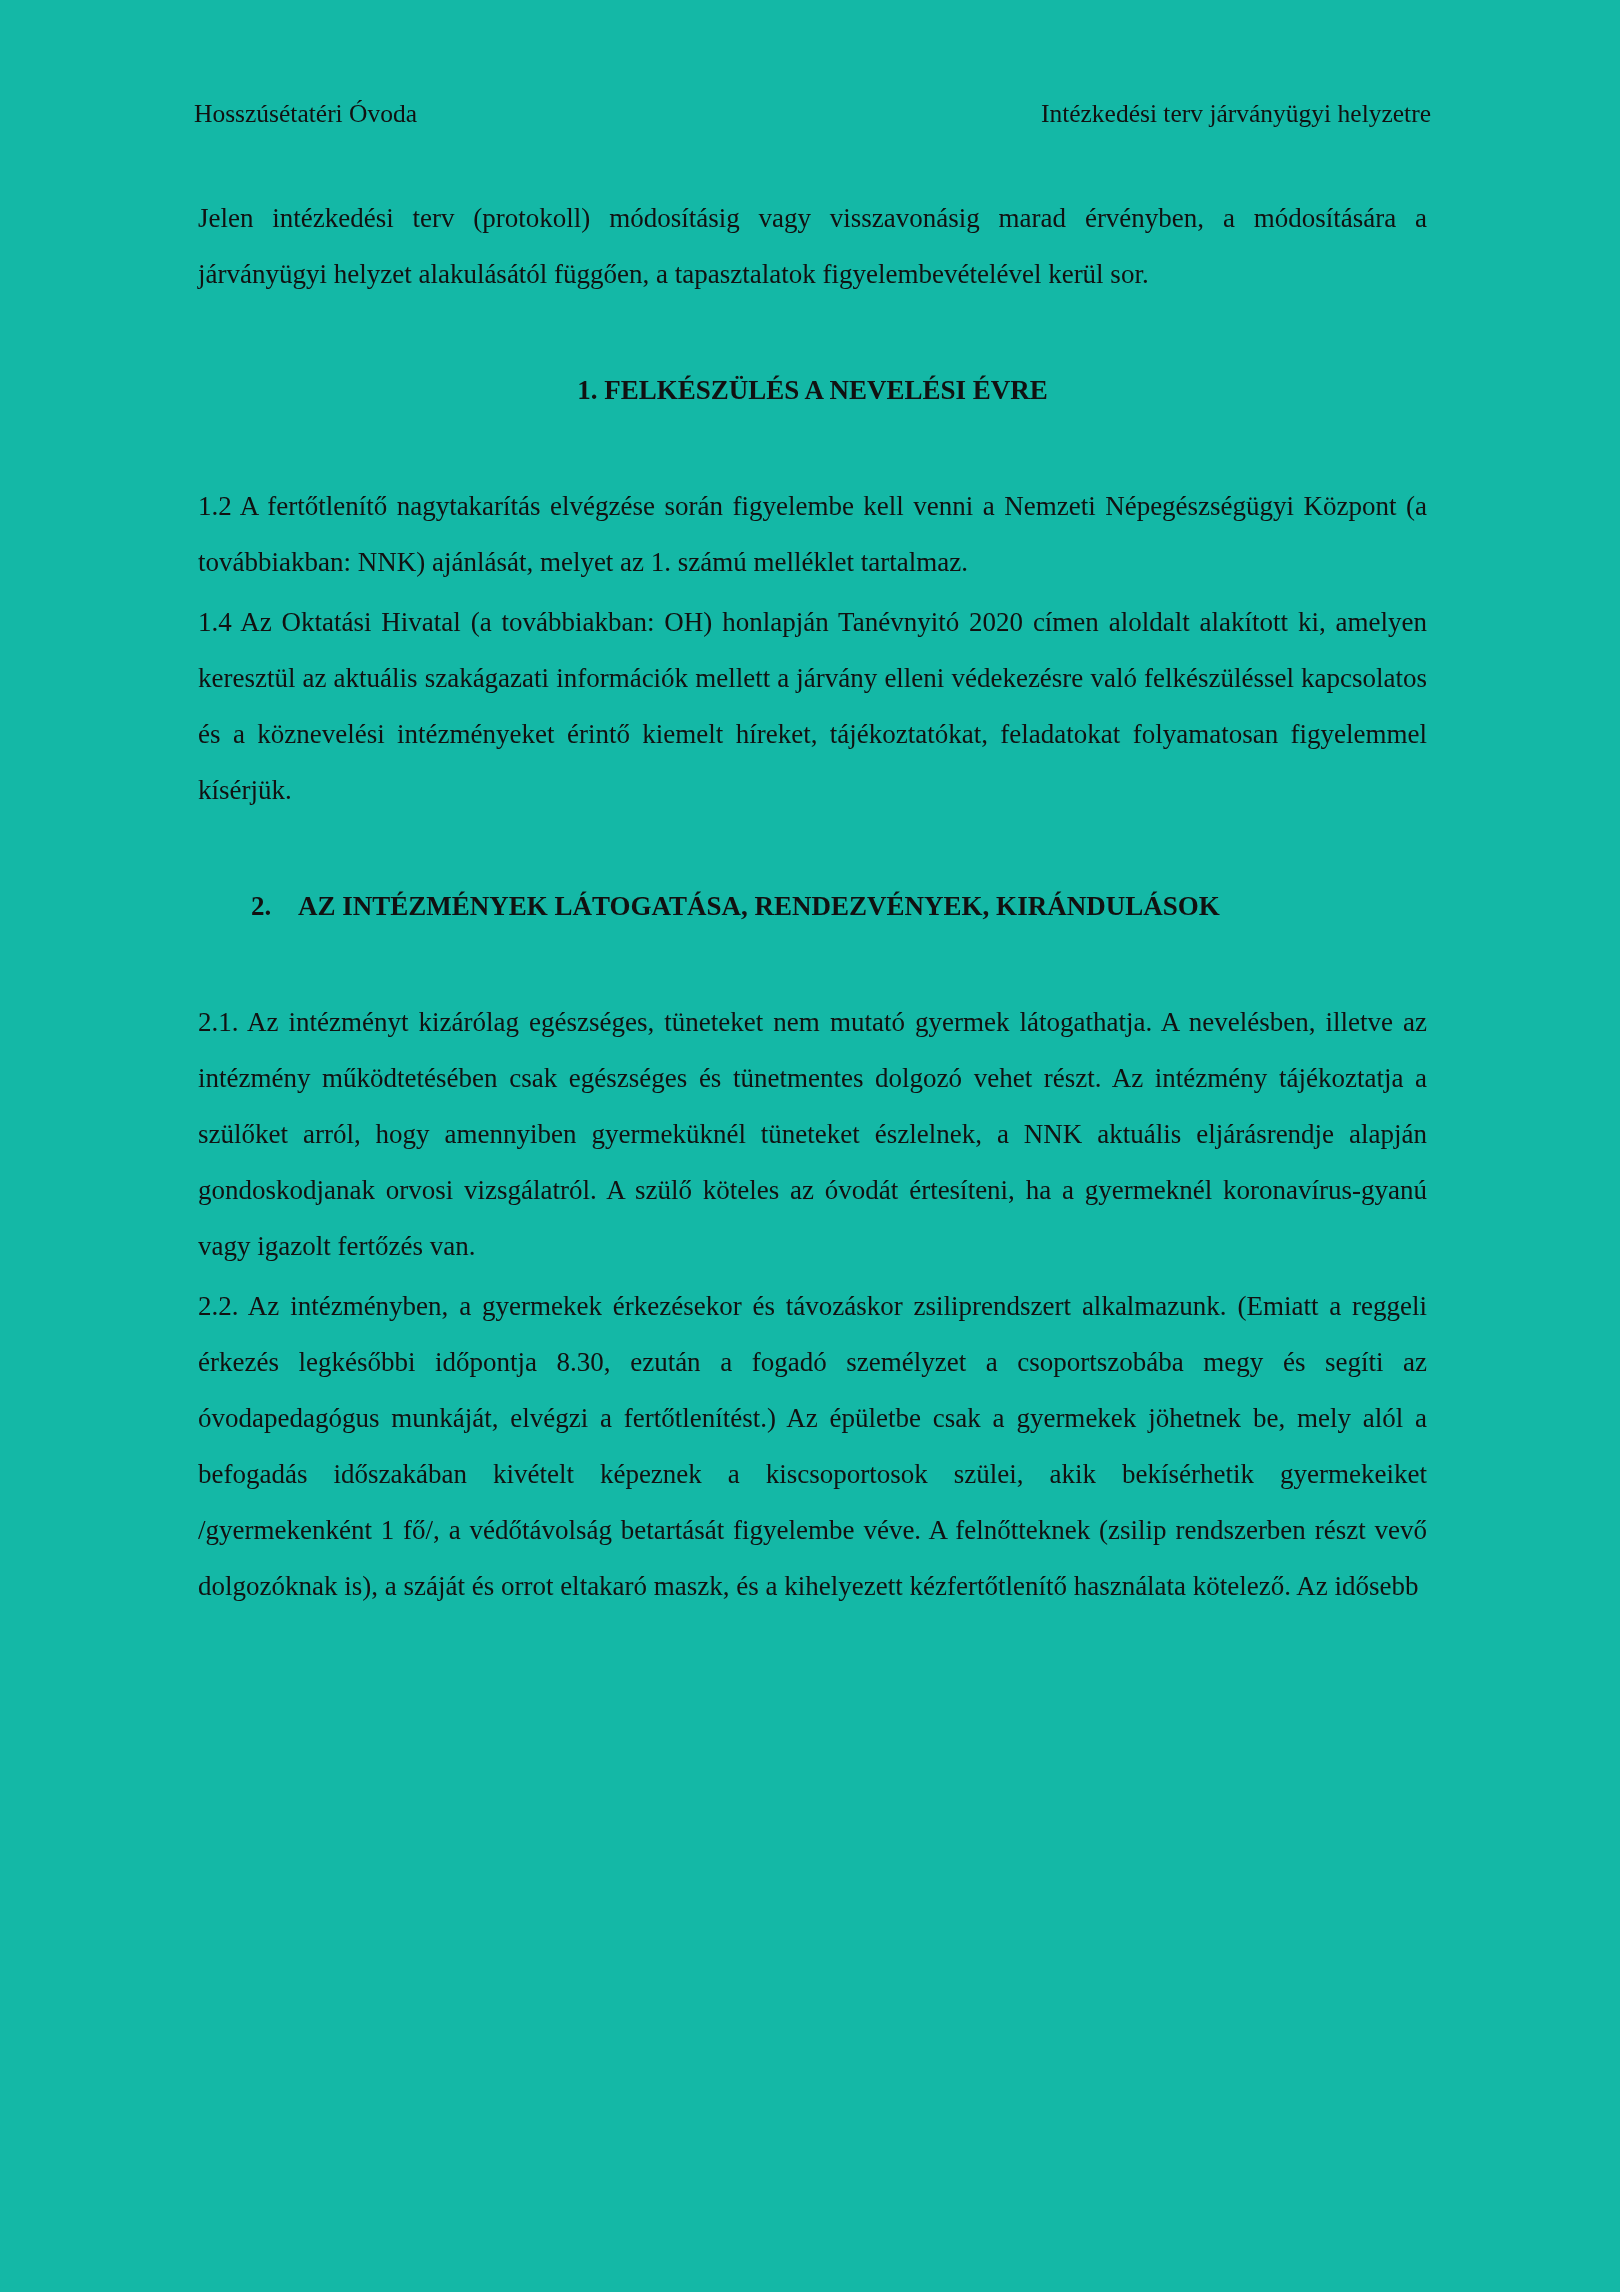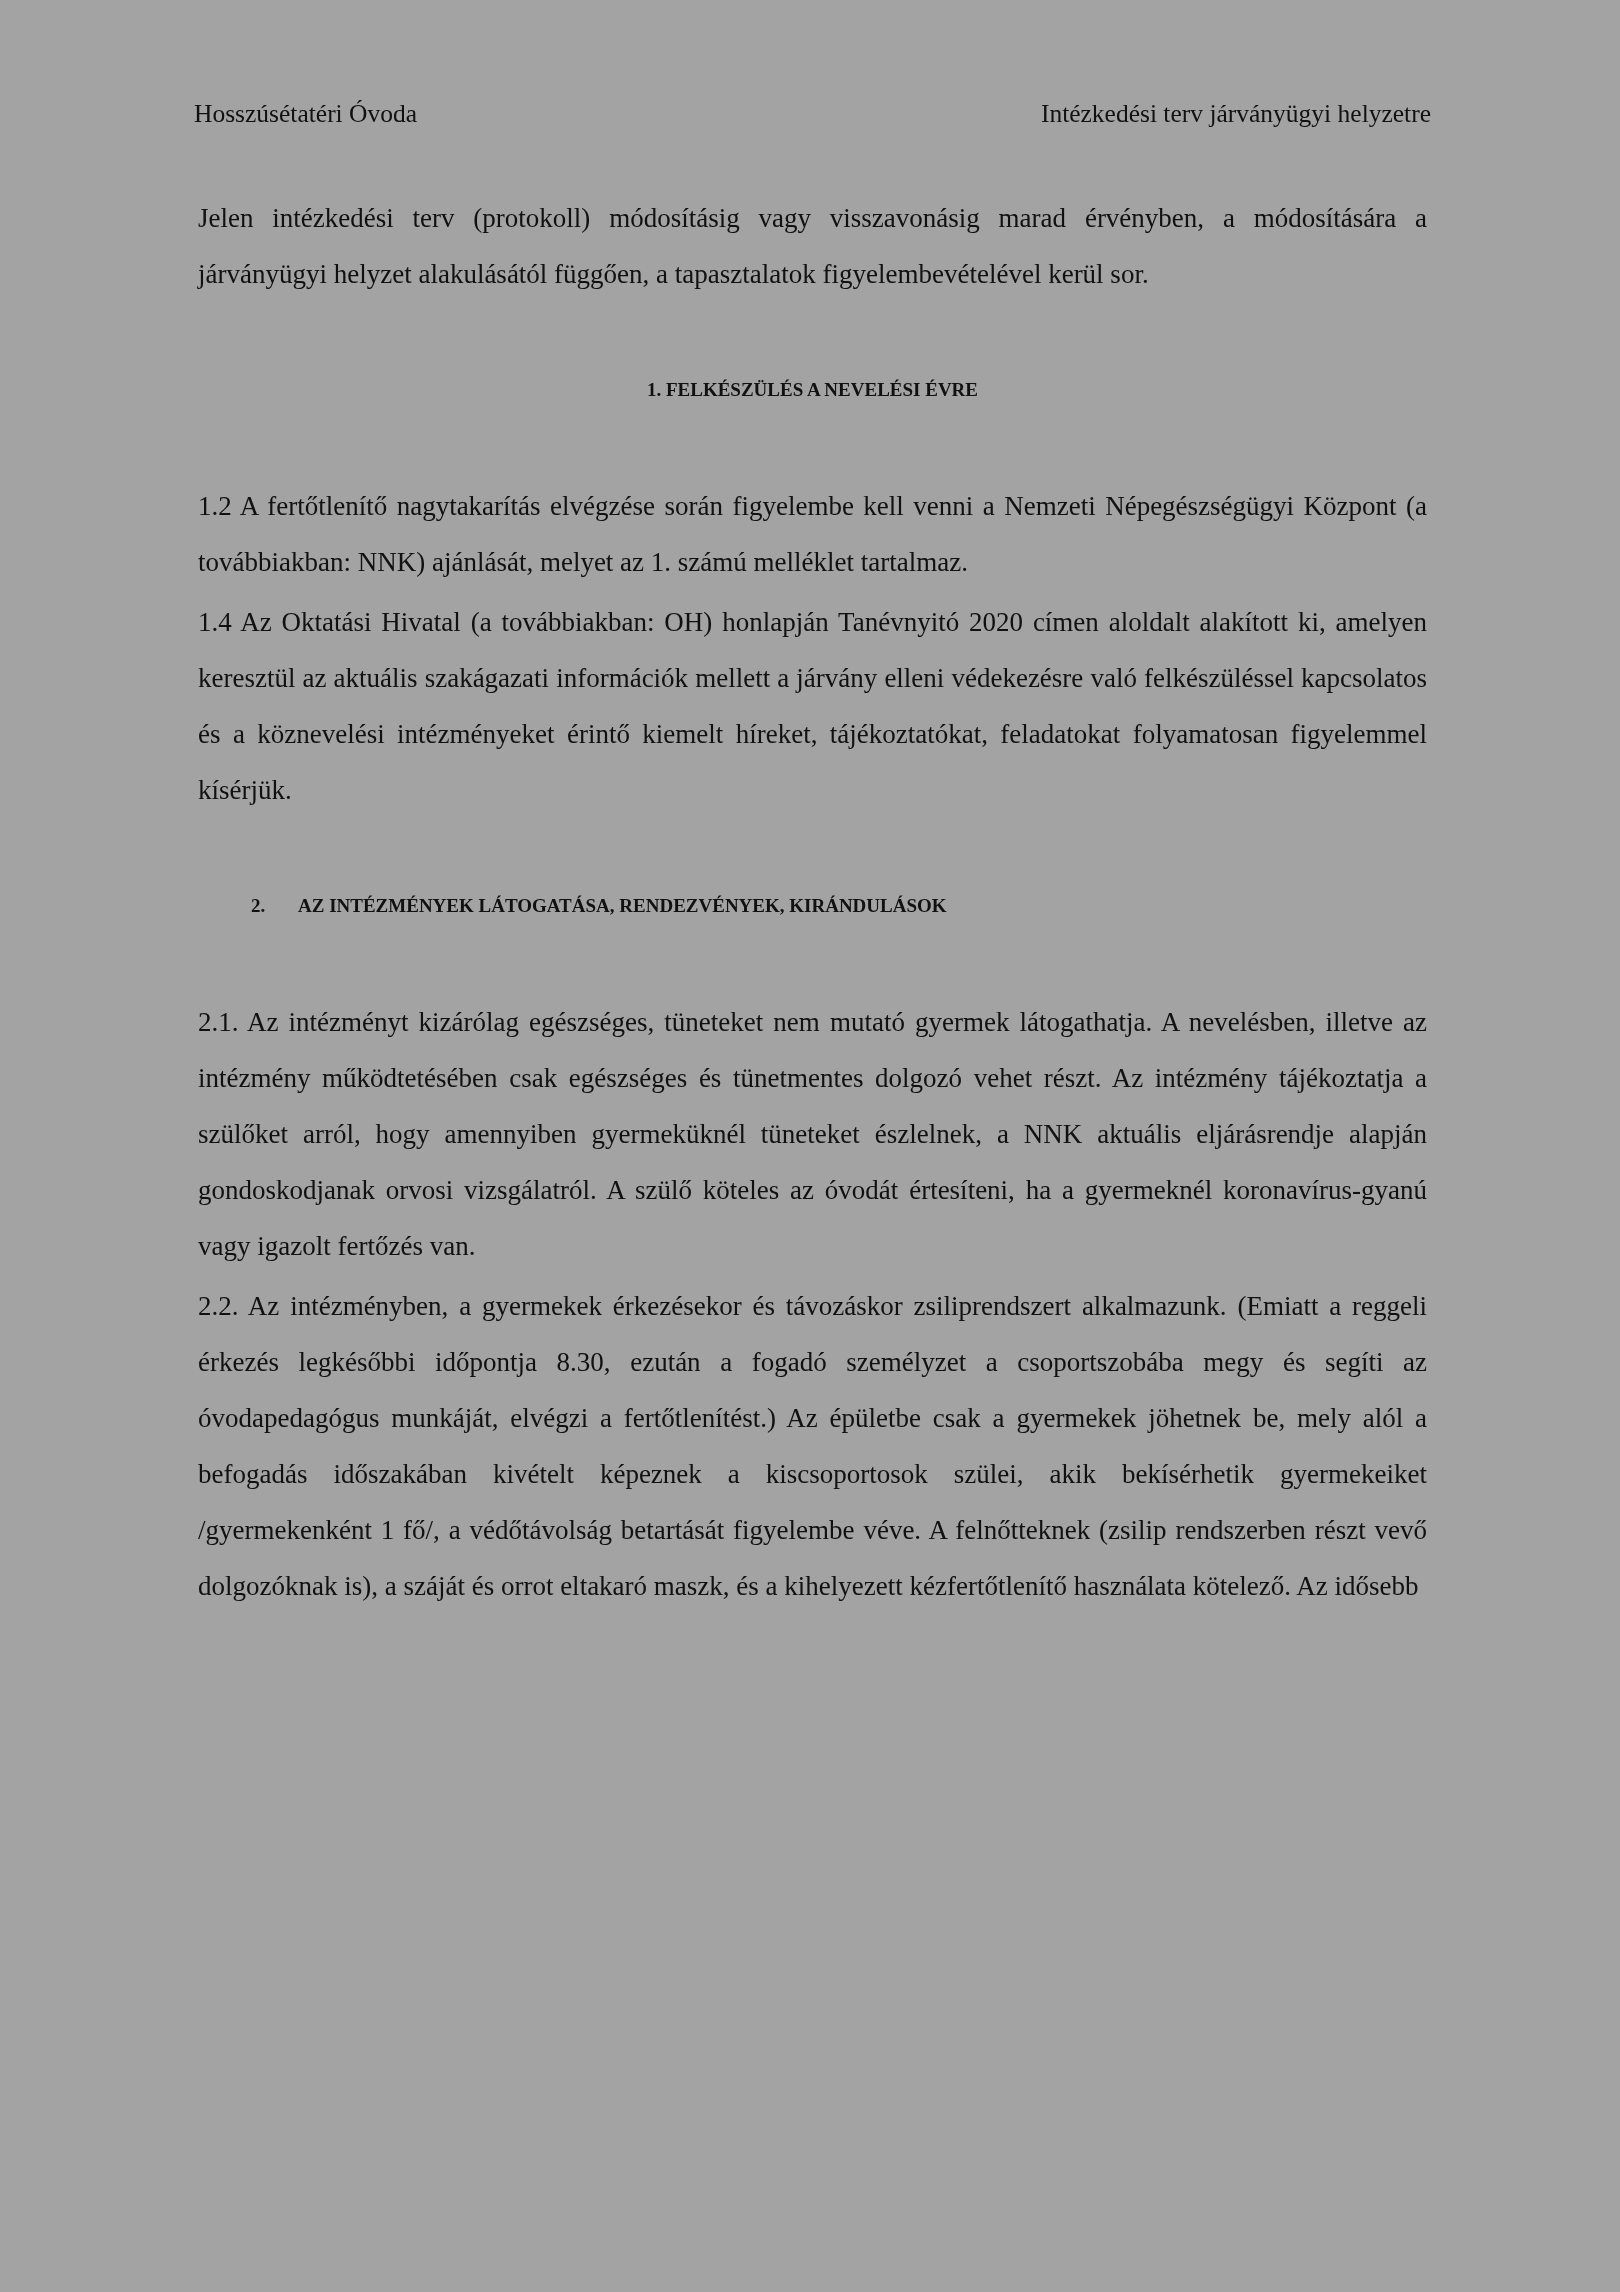--- a/index.html
+++ b/index.html
@@ -1,26 +1,26 @@
 <!DOCTYPE html>
 <html><head>
 <meta charset="utf-8">
 <style>
   html, body { margin: 0; padding: 0; background: #ffffff; }
   body { width: 1620px; height: 2293px; position: relative; overflow: hidden;
          font-family: "Liberation Serif", "DejaVu Serif", serif; color: #111111; }
-  .page { position: absolute; left: 0; top: 0; width: 1620px; height: 2293px; background: #a3a3a3; }
+  .page { position: absolute; left: 0; top: 0; width: 1620px; height: 2293px; background: #14b8a6; }
   .header { position: absolute; top: 96px; left: 194px; width: 1237px; height: 35px;
             font-size: 25.5px; line-height: 35px; }
   .header .left { position: absolute; left: 0; top: 0; }
   .header .right { position: absolute; right: 0; top: 0; }
   .body { position: absolute; left: 194px; top: 186px; width: 1237px;
           font-size: 27px; line-height: 56px; }
   .p { margin: 4px; text-align: justify; text-align-last: left; }
-  .heading { margin: 0; text-align: center; font-weight: bold; font-size: 19px; line-height: 56px; }
+  .heading { margin: 0; text-align: center; font-weight: bold; font-size: 27px; line-height: 56px; }
   .gap { height: 56px; }
   .h2-wrap { padding-left: 57px; text-align: left; }
   .h2-num { display: inline-block; width: 47px; }
 </style>
 </head>
 <body>
 
 <div class="page">
 
   <div class="header">

